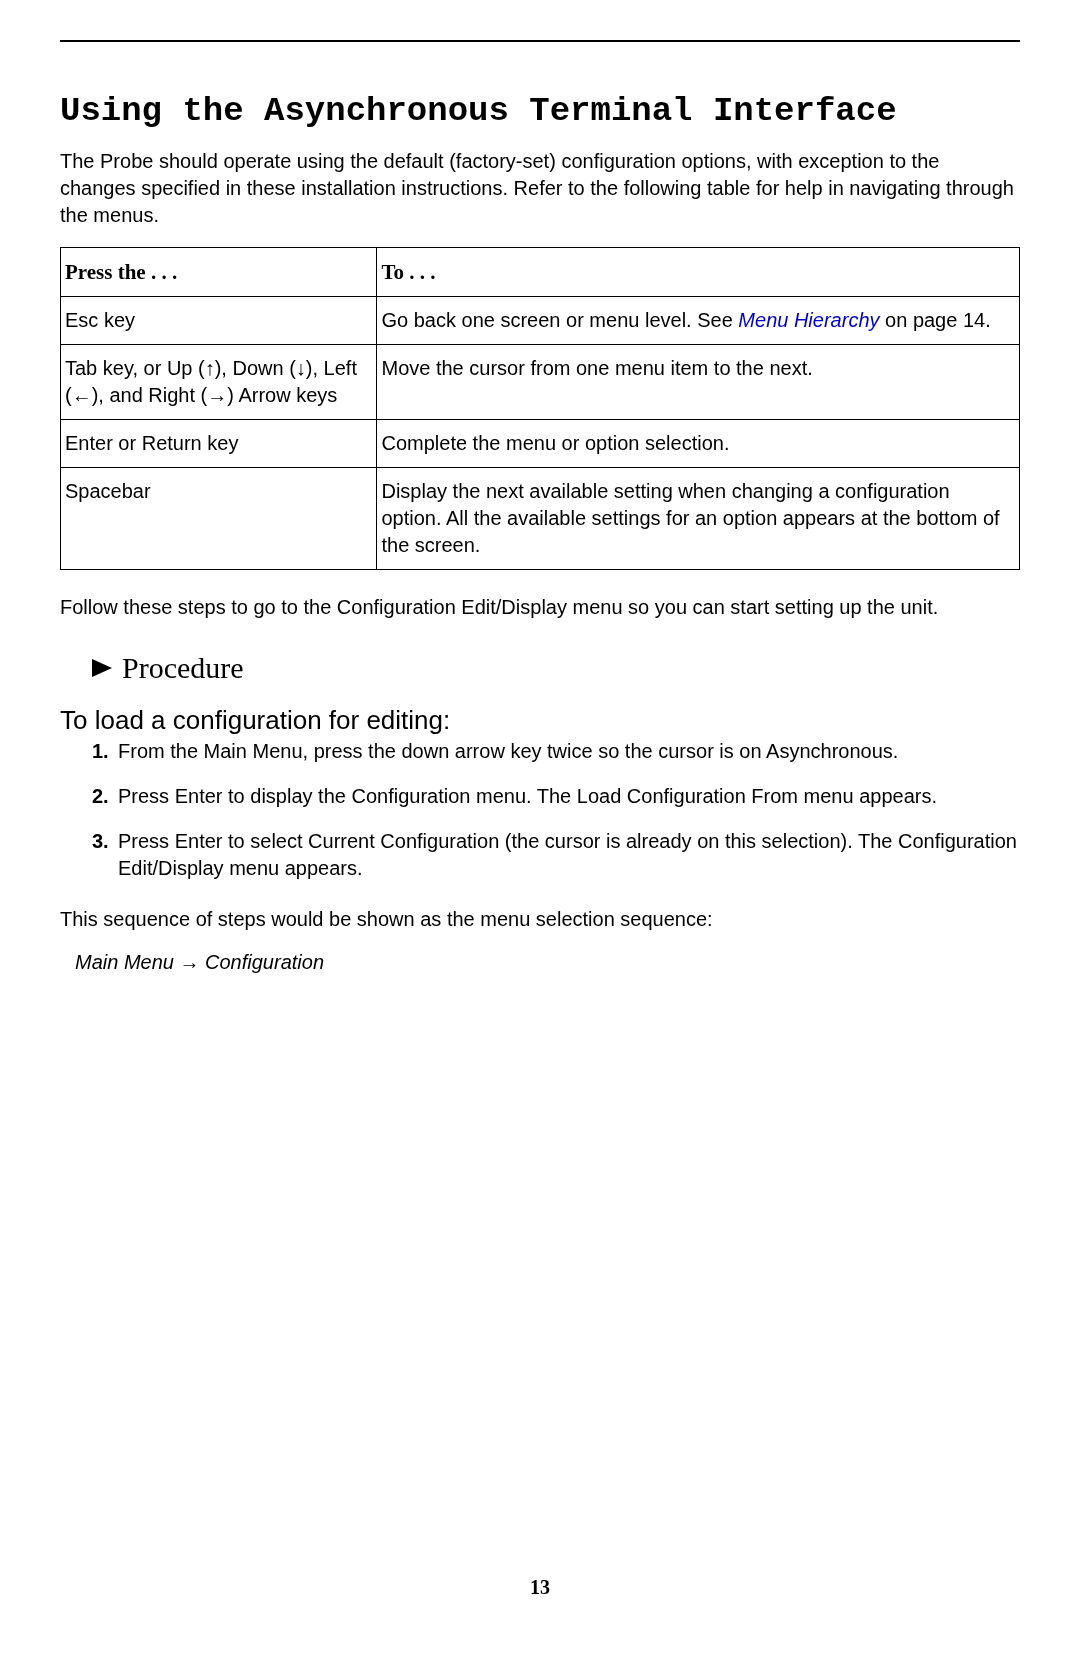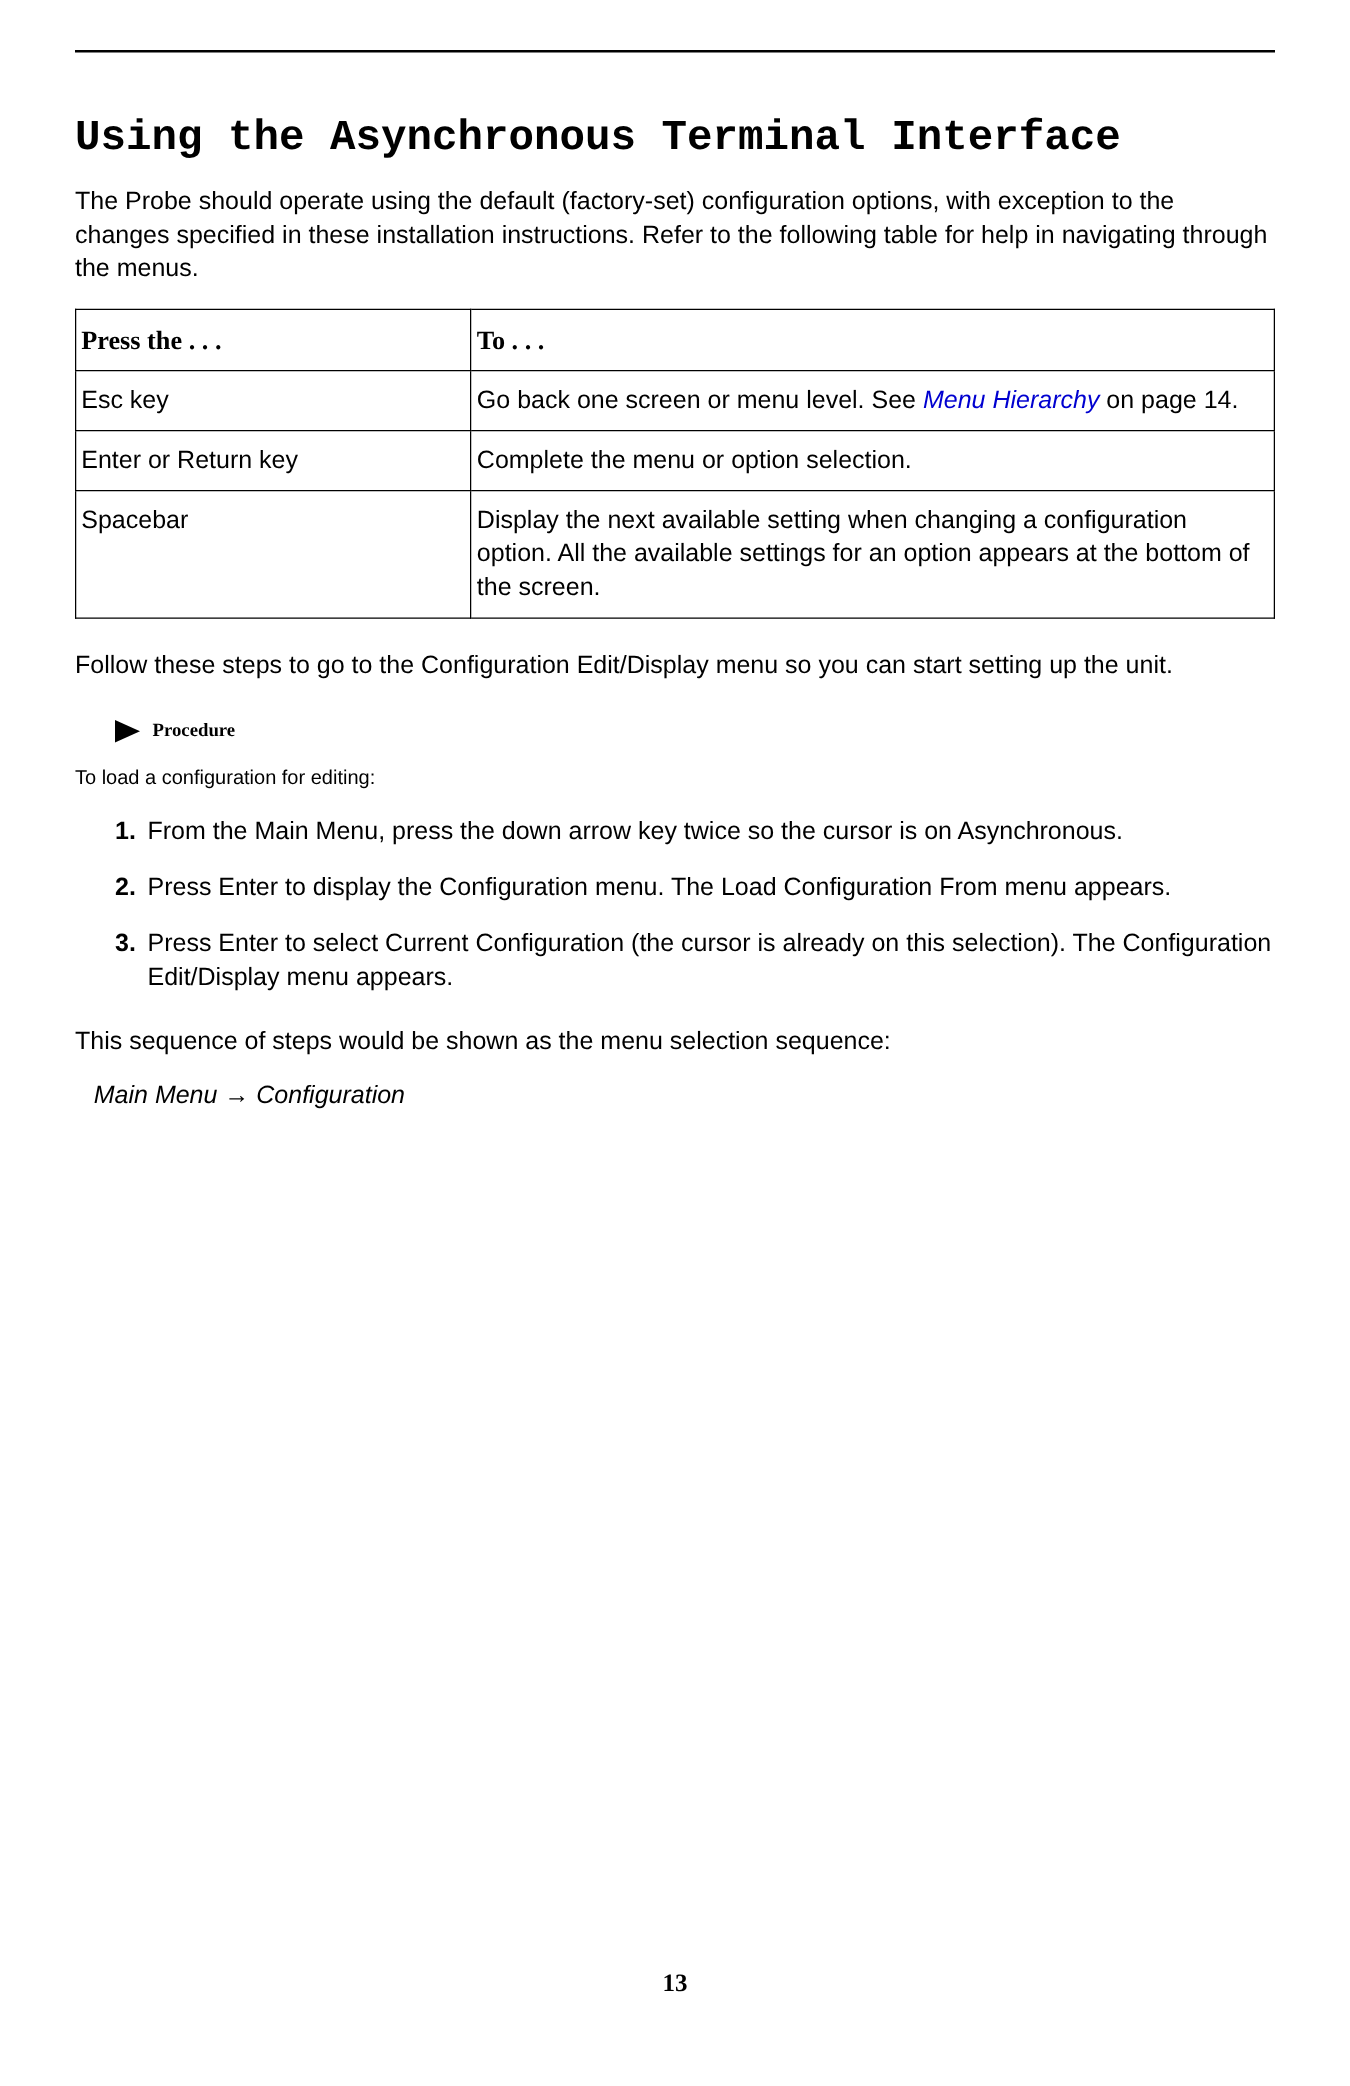--- a/index.html
+++ b/index.html
@@ -70,27 +70,26 @@
     .procedure-arrow {
       width: 0;
       height: 0;
       border-top: 9px solid transparent;
       border-bottom: 9px solid transparent;
       border-left: 20px solid #000;
       margin-right: 10px;
     }
     .procedure-title {
       font-family: "Times New Roman", Times, serif;
-      font-weight: bold;
-      font-size: 15px;
+      font-weight: normal;
+      font-size: 30px;
     }
     .procedure-intro {
-      font-size: 16px;
-      line-height: 1.35;
-      margin-bottom: 18px;
+      font-size: 26px;
+      line-height: 1.35;
     }
     .procedure-list {
       list-style: none;
       padding-left: 32px;
       margin-bottom: 24px;
     }
     .procedure-list li {
       font-size: 20px;
       line-height: 1.35;
       margin-bottom: 18px;
@@ -146,20 +145,24 @@
         <th class="col-press">Press the . . .</th>
         <th>To . . .</th>
       </tr>
     </thead>
     <tbody>
       <tr>
         <td>Esc key</td>
         <td>
           <span>Go back one screen or menu level. See </span><span class="link-text">Menu Hierarchy</span><span> on page 14.</span>
         </td>
+      </tr>
+      <tr>
+        <td>Tab key, or Up (↑), Down (↓), Left (←), and Right (→) Arrow keys</td>
+        <td>Move the cursor from one menu item to the next.</td>
       </tr>
       <tr>
         <td>Enter or Return key</td>
         <td>Complete the menu or option selection.</td>
       </tr>
       <tr>
         <td>Spacebar</td>
         <td>Display the next available setting when changing a configuration option. All the available settings for an option appears at the bottom of the screen.</td>
       </tr>
     </tbody>

